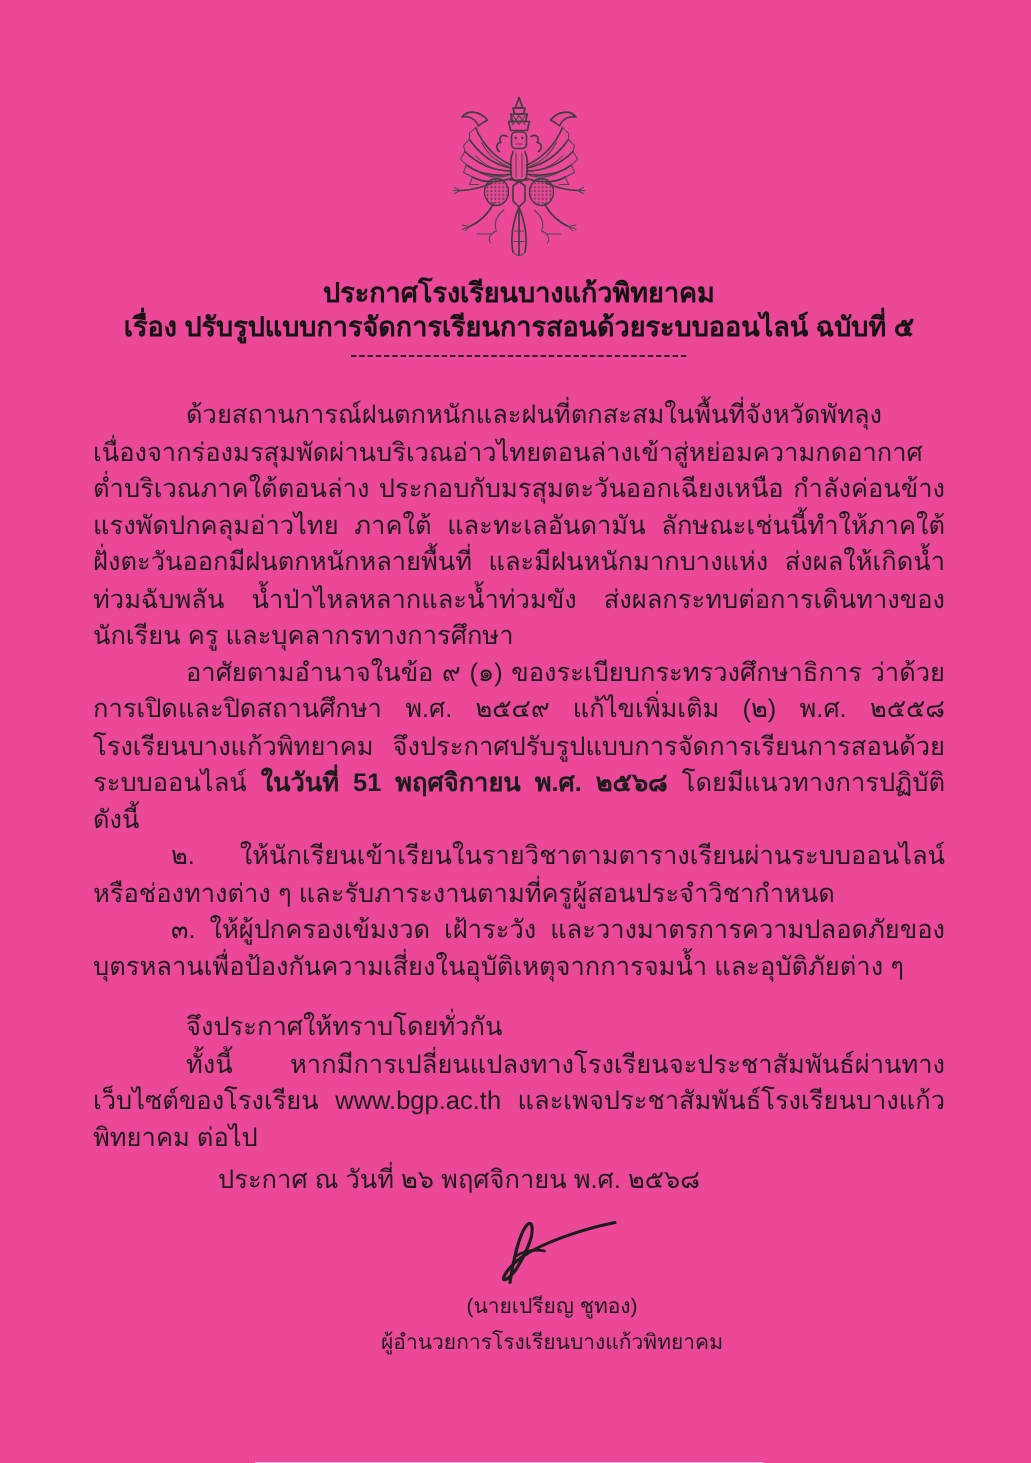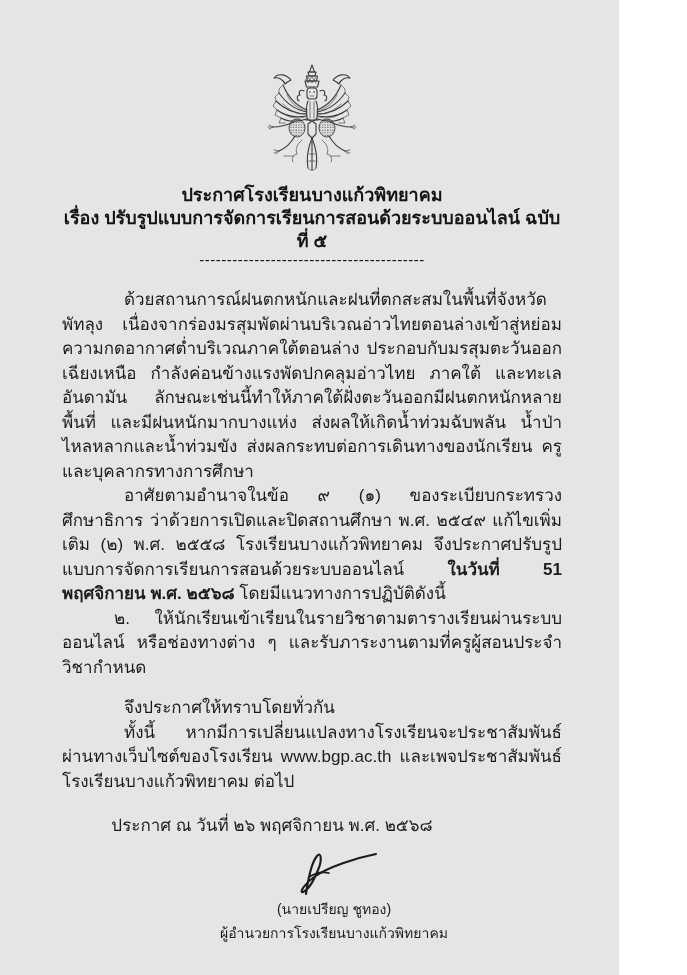--- a/index.html
+++ b/index.html
@@ -1,20 +1,20 @@
 <!DOCTYPE html>
 <html lang="th"><head>
 <meta charset="utf-8">
 <style>
   html, body { margin: 0; padding: 0; background: #ffffff; }
   .page {
     position: relative;
-    width: 619px;
+    width: 687px;
     height: 975px;
-    background: #e5e5e5;
+    background: #ec4899;
     font-family: "Liberation Sans", "DejaVu Sans", sans-serif;
     color: #1c1c1c;
     overflow: hidden;
   }
   .content { padding: 0 57px 0 62px; }
   .emblem { display: block; margin: 64px auto 6px auto; }
   .title-line {
     text-align: center;
     font-weight: 700;
     font-size: 18px;
@@ -33,21 +33,21 @@
   .body-text {
     margin-top: 22px;
     font-size: 17px;
     line-height: 24.5px;
     text-align: justify;
   }
   .para { margin: 0; text-indent: 62px; }
   .para.item { text-indent: 52px; }
   .announce-line { margin-top: 16px; }
   .date-line {
-    margin-top: 20px;
+    margin-top: 4px;
     padding-right: 80px;
     text-align: center;
     font-size: 17px;
     line-height: 24.5px;
   }
   .sign-block {
     margin-top: 8px;
     margin-left: 44px;
     text-align: center;
   }
@@ -130,20 +130,21 @@
     <div class="title-line">ประกาศโรงเรียนบางแก้วพิทยาคม</div>
     <div class="title-line">เรื่อง ปรับรูปแบบการจัดการเรียนการสอนด้วยระบบออนไลน์ ฉบับที่ ๕</div>
     <div class="divider">-----------------------------------------</div>
 
     <div class="body-text">
       <p class="para">ด้วยสถานการณ์ฝนตกหนักและฝนที่ตกสะสมในพื้นที่จังหวัดพัทลุง เนื่องจากร่องมรสุมพัดผ่านบริเวณอ่าวไทยตอนล่างเข้าสู่หย่อมความกดอากาศต่ำบริเวณภาคใต้ตอนล่าง ประกอบกับมรสุมตะวันออกเฉียงเหนือ กำลังค่อนข้างแรงพัดปกคลุมอ่าวไทย ภาคใต้ และทะเลอันดามัน ลักษณะเช่นนี้ทำให้ภาคใต้ฝั่งตะวันออกมีฝนตกหนักหลายพื้นที่ และมีฝนหนักมากบางแห่ง ส่งผลให้เกิดน้ำท่วมฉับพลัน น้ำป่าไหลหลากและน้ำท่วมขัง ส่งผลกระทบต่อการเดินทางของนักเรียน ครู และบุคลากรทางการศึกษา</p>
 
       <p class="para"><span>อาศัยตามอำนาจในข้อ ๙ (๑) ของระเบียบกระทรวงศึกษาธิการ ว่าด้วยการเปิดและปิดสถานศึกษา พ.ศ. ๒๕๔๙ แก้ไขเพิ่มเติม (๒) พ.ศ. ๒๕๕๘ โรงเรียนบางแก้วพิทยาคม จึงประกาศปรับรูปแบบการจัดการเรียนการสอนด้วยระบบออนไลน์ </span><strong>ในวันที่ 51 พฤศจิกายน พ.ศ. ๒๕๖๘</strong><span> โดยมีแนวทางการปฏิบัติดังนี้</span></p>
 
       <p class="para item">๒. ให้นักเรียนเข้าเรียนในรายวิชาตามตารางเรียนผ่านระบบออนไลน์ หรือช่องทางต่าง ๆ และรับภาระงานตามที่ครูผู้สอนประจำวิชากำหนด</p>
+      <p class="para item">๓. ให้ผู้ปกครองเข้มงวด เฝ้าระวัง และวางมาตรการความปลอดภัยของบุตรหลานเพื่อป้องกันความเสี่ยงในอุบัติเหตุจากการจมน้ำ และอุบัติภัยต่าง ๆ</p>
 
       <p class="para announce-line">จึงประกาศให้ทราบโดยทั่วกัน</p>
 
       <p class="para">ทั้งนี้ หากมีการเปลี่ยนแปลงทางโรงเรียนจะประชาสัมพันธ์ผ่านทางเว็บไซต์ของโรงเรียน www.bgp.ac.th และเพจประชาสัมพันธ์โรงเรียนบางแก้วพิทยาคม ต่อไป</p>
     </div>
 
     <div class="date-line">ประกาศ ณ วันที่ ๒๖ พฤศจิกายน พ.ศ. ๒๕๖๘</div>
 
     <div class="sign-block">
       <svg class="signature-svg" width="100" height="50" viewBox="0 0 100 50" aria-hidden="true">

